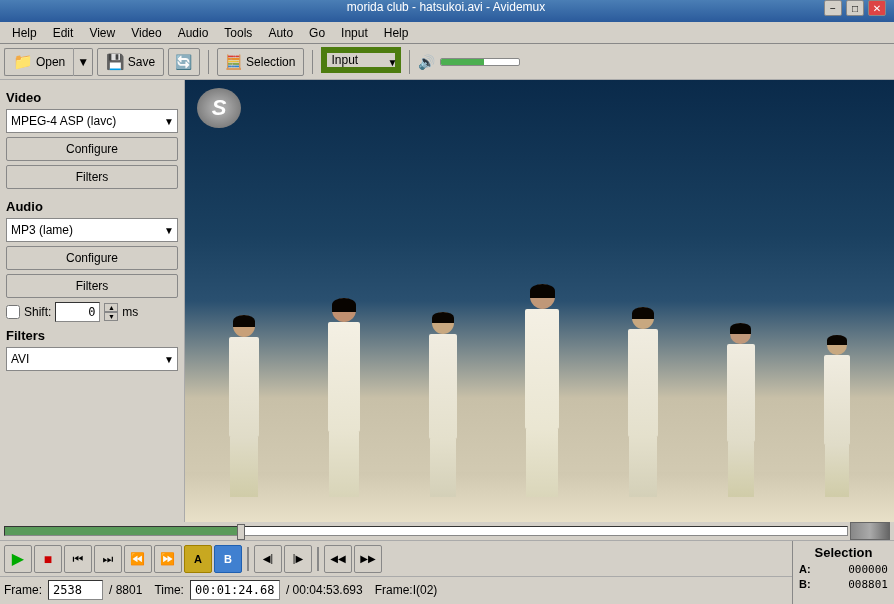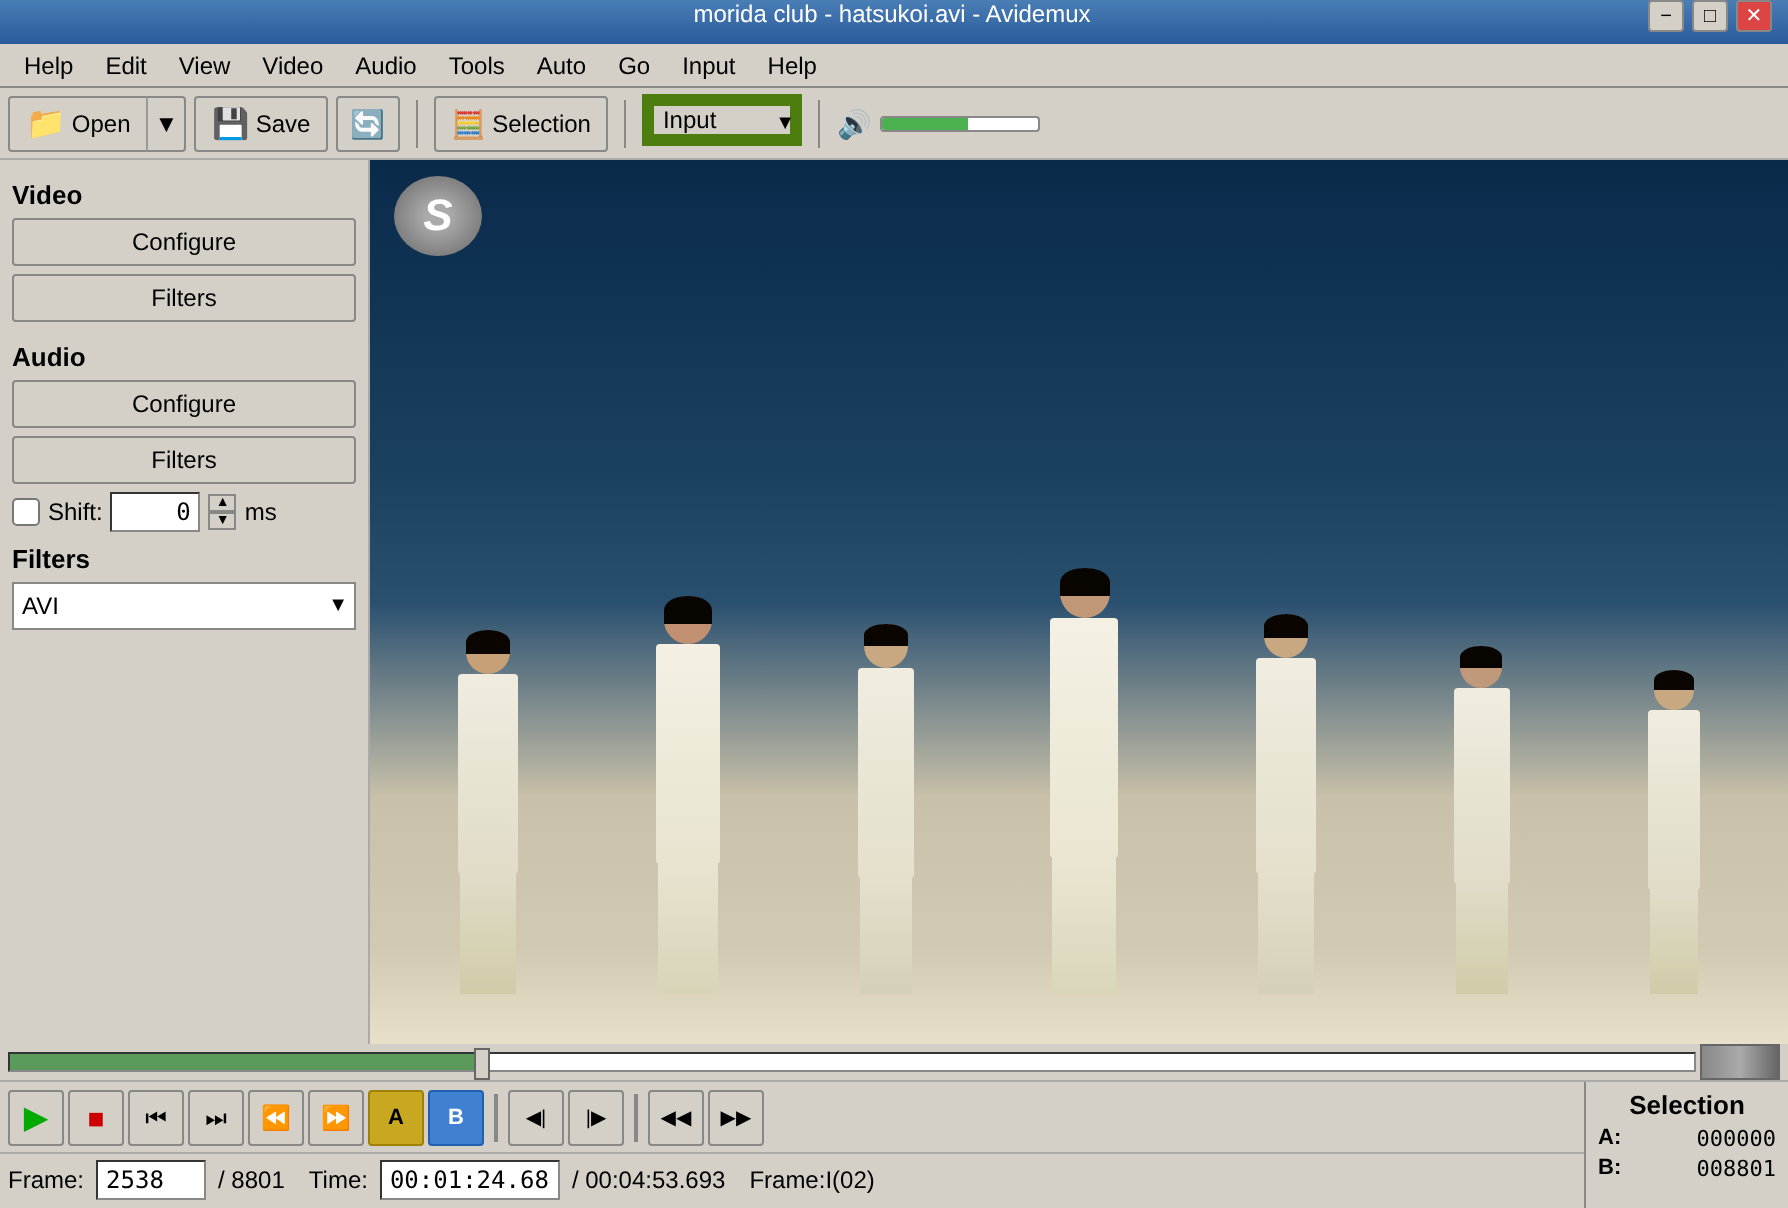--- a/index.html
+++ b/index.html
@@ -368,25 +368,35 @@
     <div class="volume-fill"></div>
   </div>
 </div>
 
 <div class="main-area">
 
   <div class="left-panel">
 
     
     <div class="section-title">Video</div>
+    <div class="dropdown-wrap">
+      <select>
+        <option>MPEG-4 ASP (lavc)</option>
+      </select>
+    </div>
     <button class="panel-btn">Configure</button>
     <button class="panel-btn">Filters</button>
 
     
     <div class="section-title" style="margin-top:6px;">Audio</div>
+    <div class="dropdown-wrap">
+      <select>
+        <option>MP3 (lame)</option>
+      </select>
+    </div>
     <button class="panel-btn">Configure</button>
     <button class="panel-btn">Filters</button>
 
     
     <div class="shift-row">
       <input type="checkbox" class="shift-checkbox" style="">
       <label>Shift:</label>
       <input type="text" class="status-input shift-input" value="0" style="width: 45px;">
       <div class="shift-spinner">
         <button class="spin-btn">▲</button>

